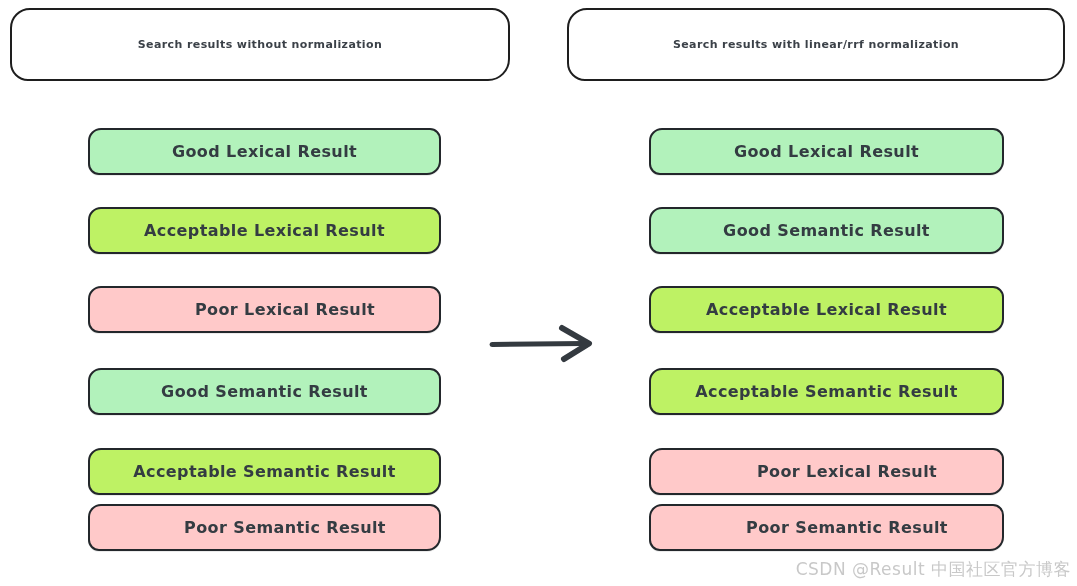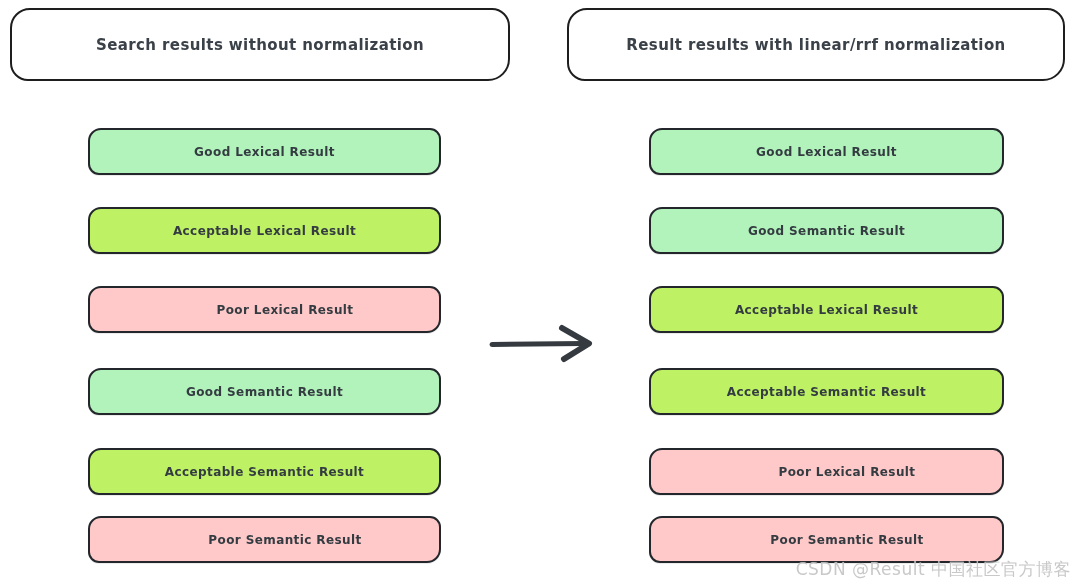--- a/index.html
+++ b/index.html
@@ -14,45 +14,45 @@
     overflow:hidden;
   }
   
   .header-box{
     position:absolute;top:8px;height:73px;
     background:#ffffff;
     border:2.5px solid #1e1e1e;
     border-radius:20px 18px 22px 18px;
     display:flex;align-items:center;justify-content:center;
     color:#3b4148;
-    font-size:15px;font-weight:600;letter-spacing:.4px;
+    font-size:11px;font-weight:600;letter-spacing:.4px;
     box-sizing:border-box;
   }
   .header-a{left:10px;width:500px;}
   .header-b{left:567px;width:498px;}
   
   .column{position:absolute;top:0;height:100%;}
   .col-a{left:88px;width:353px;}
   .col-b{left:649px;width:355px;}
   .box{
     position:absolute;left:0;right:0;height:47px;
     border:2.5px solid #23272b;
     border-radius:13px 11px 14px 11px;
     display:flex;align-items:center;justify-content:center;
     color:#343c42;
-    font-size:12px;font-weight:600;letter-spacing:.4px;
+    font-size:16px;font-weight:600;letter-spacing:.4px;
     box-sizing:border-box;
     box-shadow:0 1px 0 rgba(0,0,0,.08);
   }
   .box:nth-of-type(1){top:128px;}
   .box:nth-of-type(2){top:207px;}
   .box:nth-of-type(3){top:286px;}
   .box:nth-of-type(4){top:368px;}
   .box:nth-of-type(5){top:448px;}
-  .box:nth-of-type(6){top:516px;}
+  .box:nth-of-type(6){top:504px;}
   .box[data-tone="green"]{background:#b2f2bb;}
   .box[data-tone="yellow"]{background:#bef264;}
   .box[data-tone="pink"]{background:#ffc9c9;padding-left:41px;}
   
   .arrow{
     position:absolute;left:486px;top:320px;width:125px;height:48px;
   }
   
   .watermark{
     position:absolute;right:6px;bottom:5px;
@@ -65,21 +65,21 @@
 </head>
 <body>
 
 <div class="canvas">
 
   <div class="header-box header-a">
     <span>Search results without normalization</span>
   </div>
 
   <div class="header-box header-b">
-    <span>Result results with linear/rrf normalization</span>
+    <span>Search results with linear/rrf normalization</span>
   </div>
 
   <div class="column col-a">
     <div class="box" data-tone="green">
       <span>Good Lexical Result</span>
     </div>
     <div class="box" data-tone="yellow">
       <span>Acceptable Lexical Result</span>
     </div>
     <div class="box" data-tone="pink">

